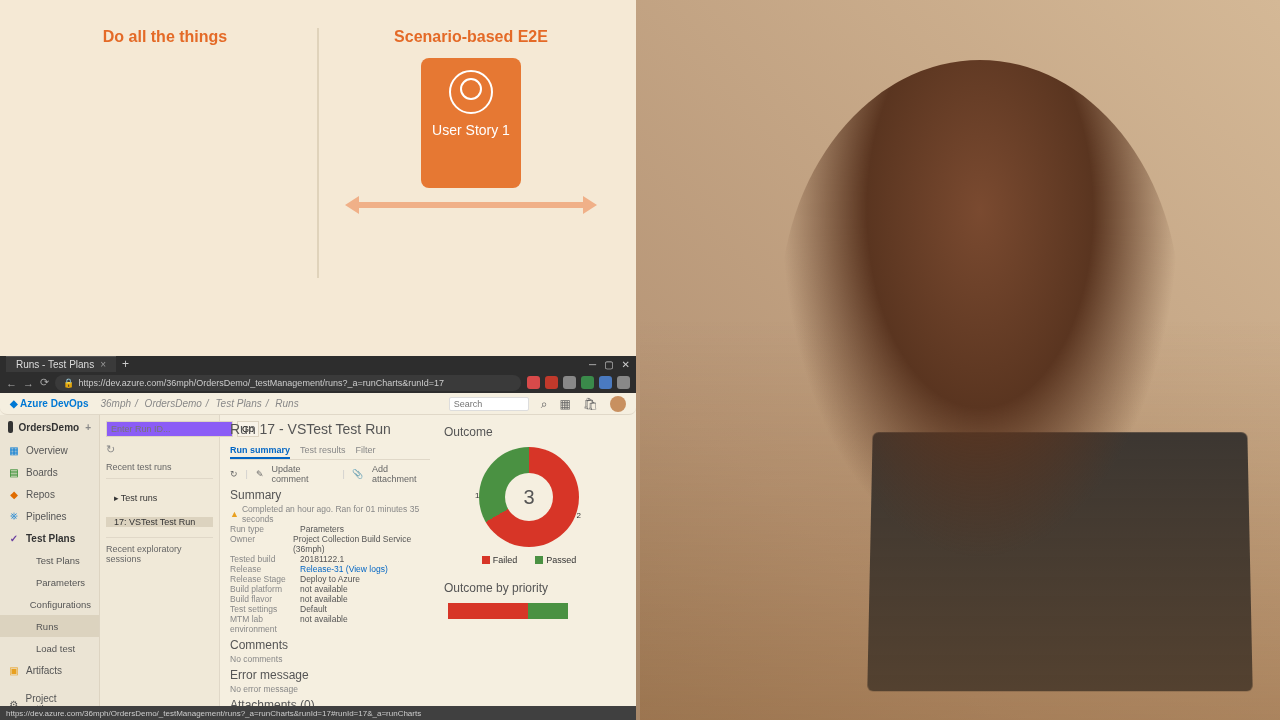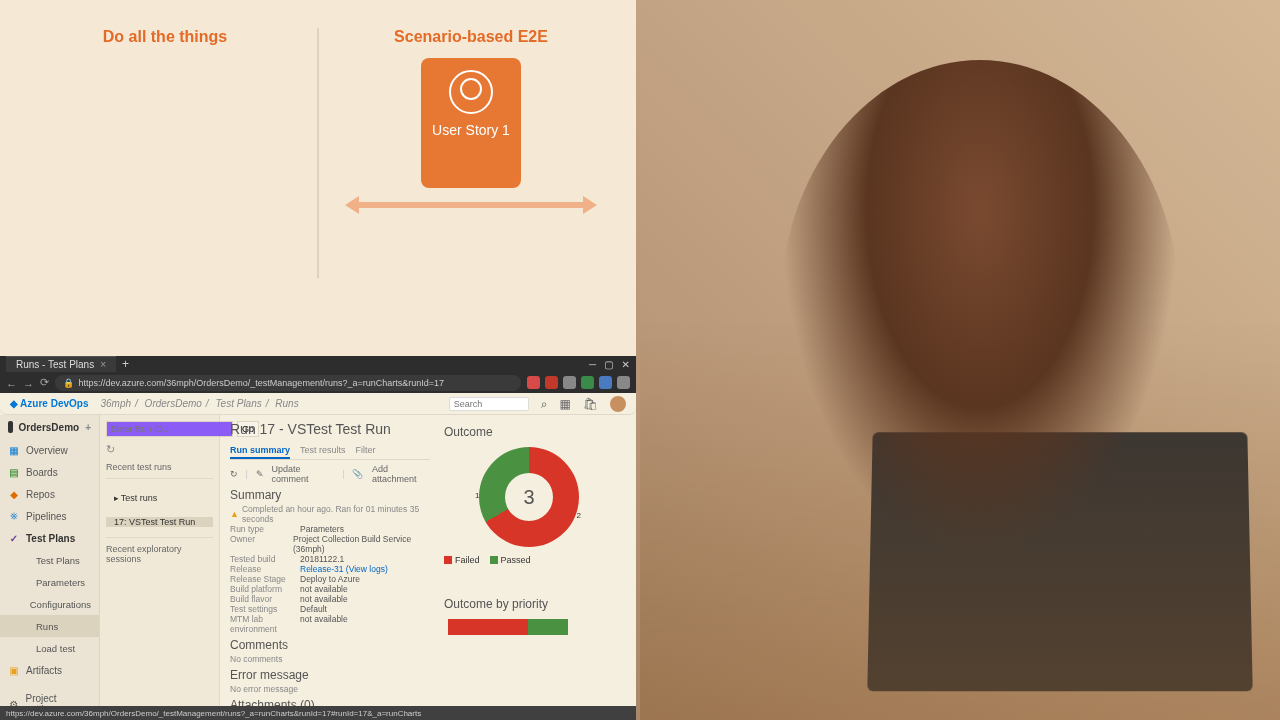--- a/index.html
+++ b/index.html
@@ -85,21 +85,21 @@
 .kv-table { font-size:8.5px; color:#666; }
 .kv-table div { display:flex; }
 .kv-table .k { width:70px; color:#888; }
 .kv-table .v { color:#555; }
 .kv-table .v.link { color:#0366c4; }
 .outcome-chart { width:100px; height:100px; position:relative; margin:8px auto; }
 .donut { width:100px; height:100px; border-radius:50%; background: conic-gradient(#d73527 0deg 240deg, #4a9142 240deg 360deg); position:relative; }
 .donut::after { content:''; position:absolute; inset:26px; background:#f5efe0; border-radius:50%; }
 .donut-center { position:absolute; inset:0; display:flex; align-items:center; justify-content:center; font-size:20px; color:#555; z-index:2; }
 .donut-label { position:absolute; font-size:8px; color:#333; }
-.legend { display:flex; gap:10px; font-size:9px; margin-top:6px; }
+.legend { display:flex; gap:18px; font-size:9px; justify-content:center; margin-top:6px; }
 .legend-item { display:flex; align-items:center; gap:3px; }
 .legend-sw { width:8px; height:8px; }
 .priority-bar { width:120px; height:16px; margin:8px 0 0 4px; display:flex; }
 .pb-seg { height:100%; }
 .status-footer { position:absolute; bottom:0; left:0; height:14px; background:#404040; color:#ccc; font-size:8px; display:flex; align-items:center; padding:0 6px; width:636px; }
 .flow-diagram { position:relative; height:170px; width:260px; }
 .fd-int { position:absolute; top:0; left:85px; }
 .fd-unit { position:absolute; top:50px; left:20px; }
 .fd-ui { position:absolute; top:50px; left:190px; }
 .fd-e2e { position:absolute; top:94px; left:92px; }
@@ -332,21 +332,21 @@
           <div class="legend">
             <div class="legend-item">
                 <span class="legend-sw" style="background:#d73527"></span>
                 <span>Failed</span>
               </div>
             <div class="legend-item">
                 <span class="legend-sw" style="background:#4a9142"></span>
                 <span>Passed</span>
               </div>
           </div>
-          <div class="section-h" style="margin-top:32px">Outcome by priority</div>
+          <div class="section-h" style="margin-top:16px">Outcome by priority</div>
           <div class="priority-bar">
             <div class="pb-seg" style="flex:2;background:#d73527"></div>
             <div class="pb-seg" style="flex:1;background:#4a9142"></div>
           </div>
         </div>
       </div>
     </div>
   </div>
   <div class="status-footer">https://dev.azure.com/36mph/OrdersDemo/_testManagement/runs?_a=runCharts&amp;runId=17#runId=17&amp;_a=runCharts</div>
 </div>

